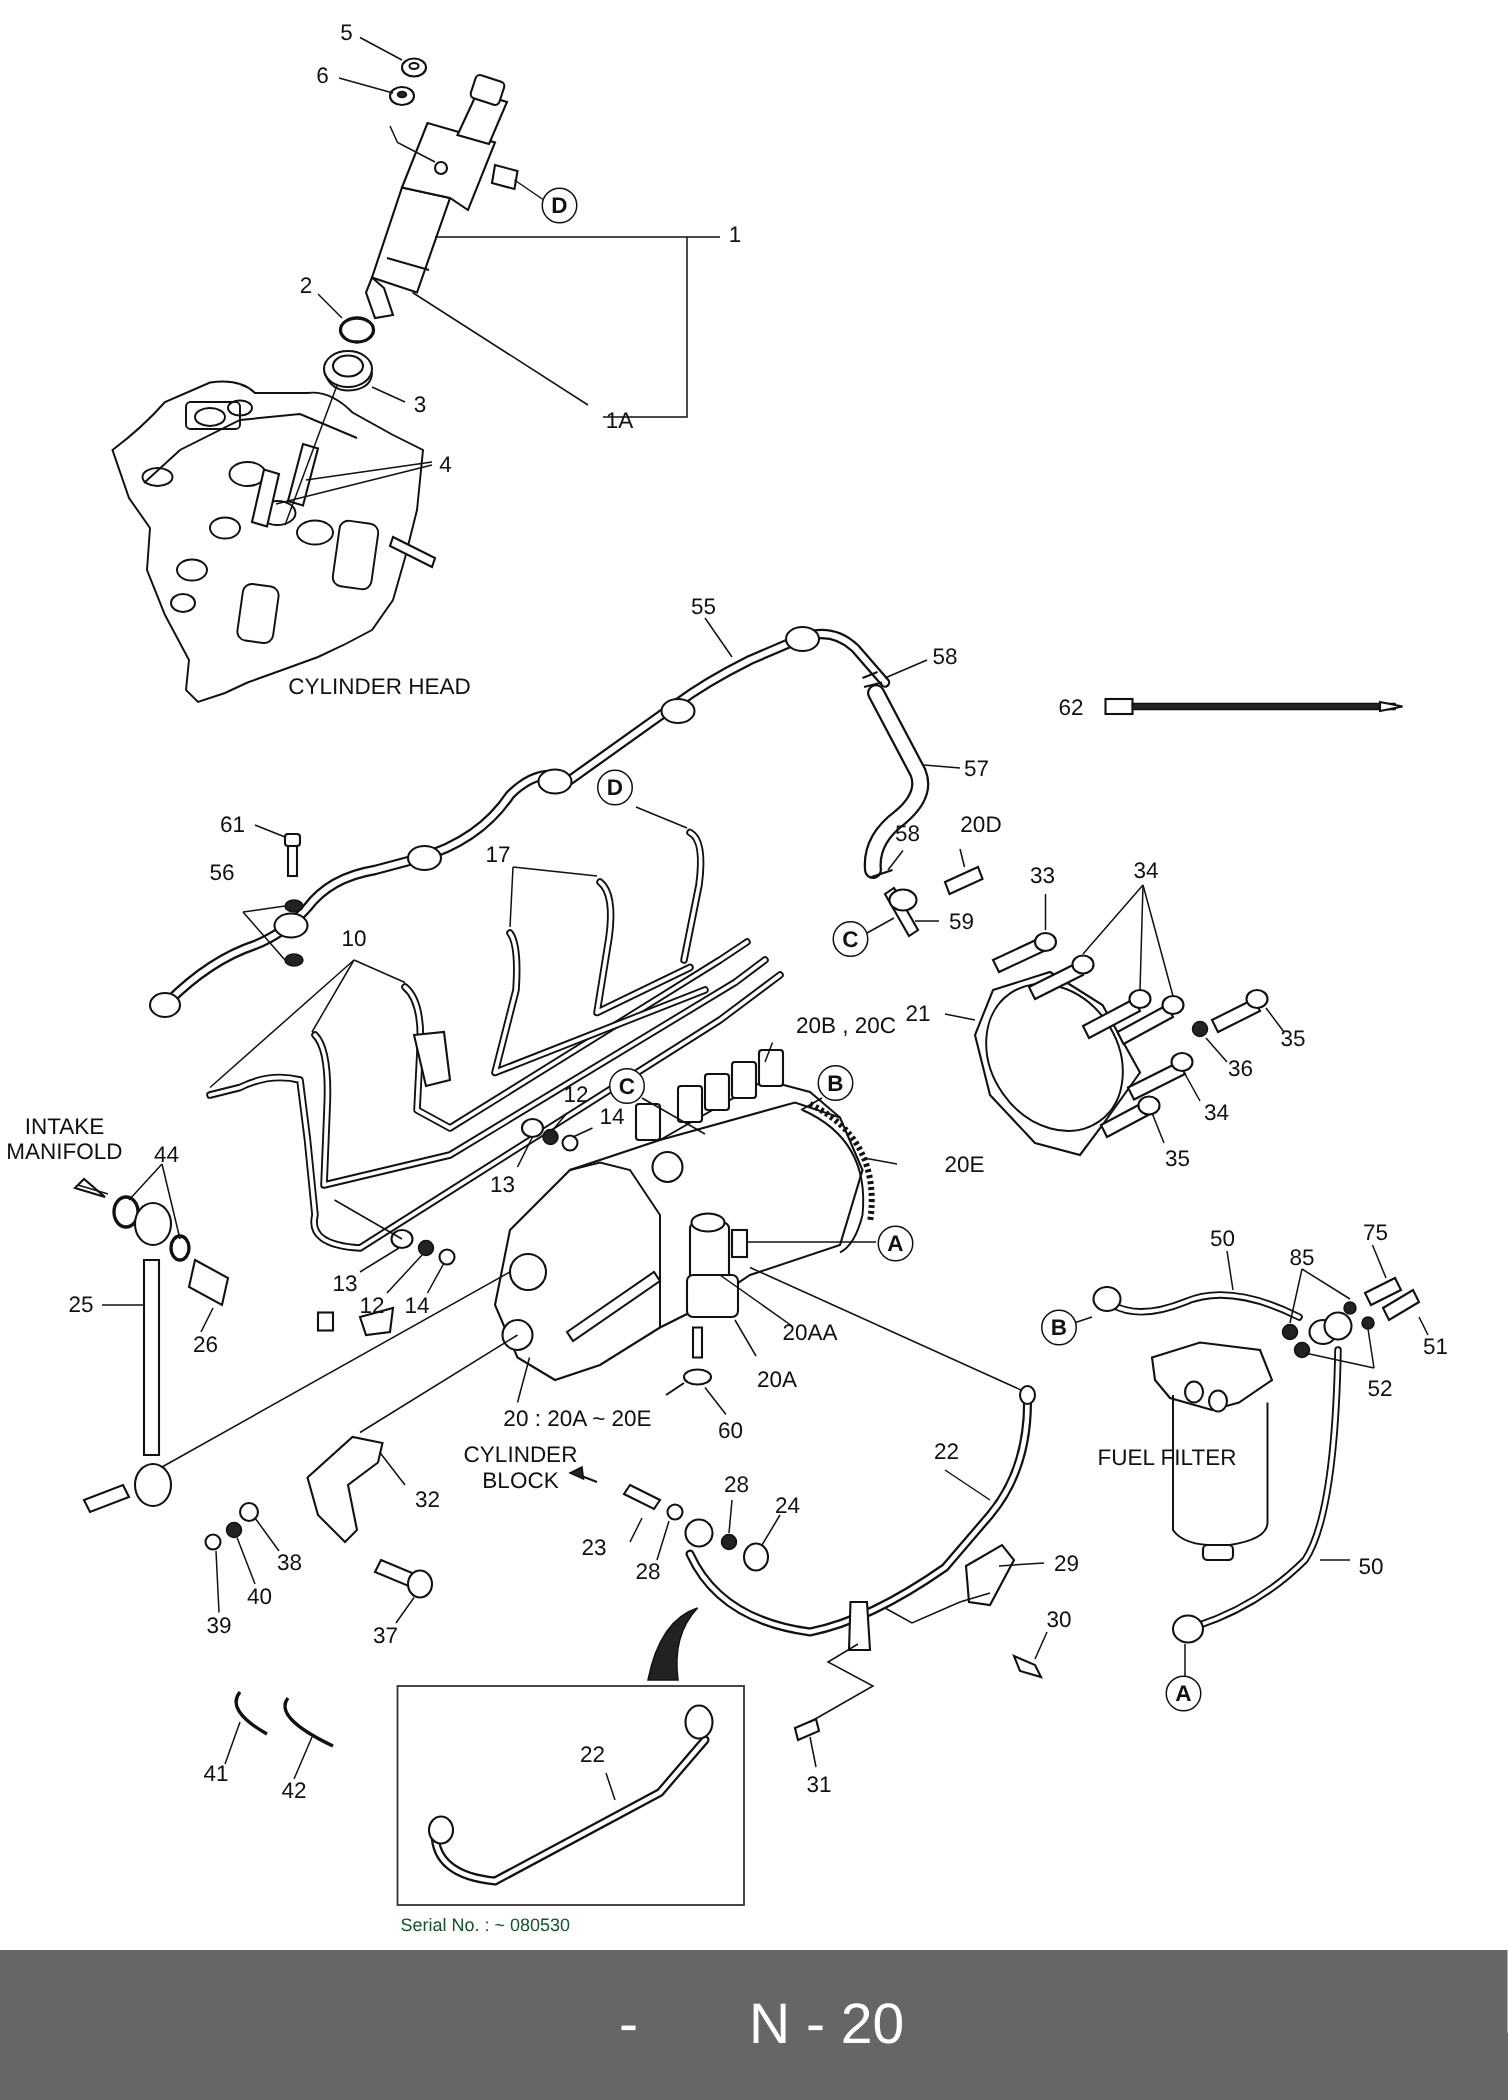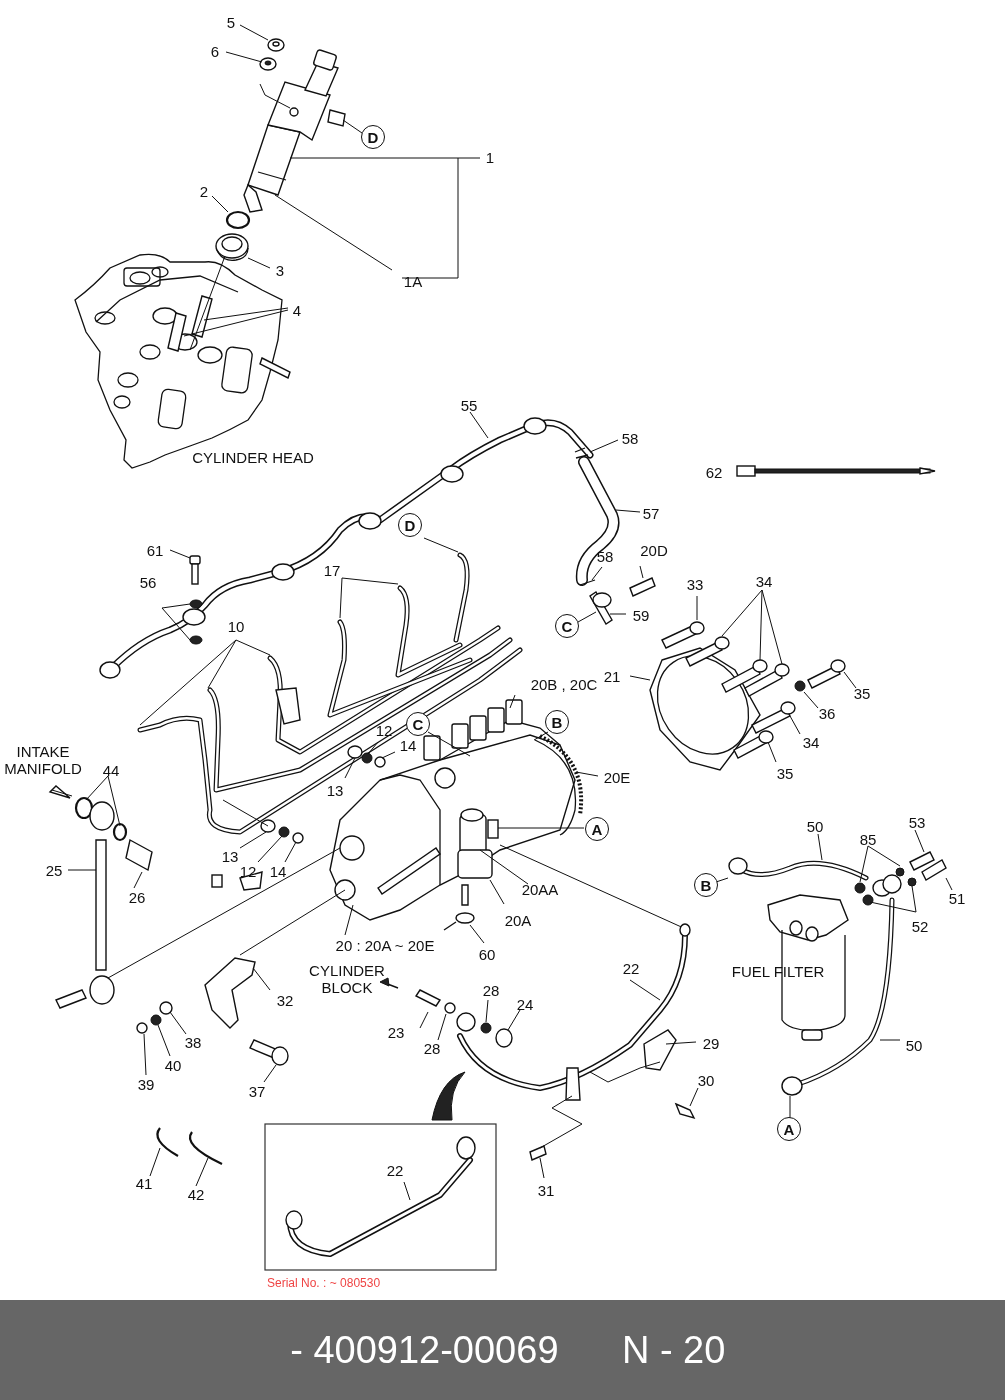--- a/index.html
+++ b/index.html
@@ -4,21 +4,21 @@
 <style>
   html, body { margin:0; padding:0; background:#ffffff; }
   body { width:1005px; height:1400px; position:relative; overflow:hidden; font-family:"Liberation Sans", sans-serif; }
   #diagram { position:absolute; left:0; top:0; width:1005px; height:1300px; }
   #diagram svg { position:absolute; left:0; top:0; }
   .lbl { position:absolute; font-family:"Liberation Sans", sans-serif; font-size:15px; color:#111; white-space:nowrap; line-height:1; transform:translate(-50%,-50%); }
   .cap { position:absolute; font-family:"Liberation Sans", sans-serif; font-size:15px; color:#111; white-space:nowrap; line-height:1.15; text-align:center; transform:translate(-50%,-50%); }
   .ref { position:absolute; width:22px; height:22px; border:1.6px solid #111; border-radius:50%; background:#fff; font-weight:bold; font-size:15px; display:flex; align-items:center; justify-content:center; transform:translate(-50%,-50%); color:#111; }
   #footer { position:absolute; left:0; top:1300px; width:1005px; height:100px; background:#666666; display:flex; align-items:center; justify-content:center; }
   #footer span { color:#ffffff; font-family:"Liberation Sans", sans-serif; font-size:38px; letter-spacing:0px; }
-  .serial { position:absolute; font-size:12px; color:#ef4444; }
+  .serial { position:absolute; font-size:12px; color:#14532d; }
   .stroke { fill:none; stroke:#111; stroke-width:1.3; }
   .thick { fill:none; stroke:#111; stroke-width:2.2; }
   .pipe { fill:none; stroke:#111; stroke-width:7; stroke-linecap:round; stroke-linejoin:round; }
   .pipein { fill:none; stroke:#fff; stroke-width:4; stroke-linecap:round; stroke-linejoin:round; }
   .leader { fill:none; stroke:#111; stroke-width:1; }
   .part { fill:#fff; stroke:#111; stroke-width:1.4; }
   .dark { fill:#222; stroke:#111; stroke-width:1; }
 </style>
 </head>
 <body>
@@ -386,24 +386,24 @@
 <div class="lbl" style="left:236px;top:626px">10</div>
 <div class="lbl" style="left:612px;top:676px">21</div>
 <div class="lbl" style="left:862px;top:693px">35</div>
 <div class="lbl" style="left:564px;top:684px">20B , 20C</div>
 <div class="lbl" style="left:827px;top:713px">36</div>
 <div class="lbl" style="left:811px;top:742px">34</div>
 <div class="lbl" style="left:384px;top:730px">12</div>
 <div class="lbl" style="left:408px;top:745px">14</div>
 <div class="lbl" style="left:335px;top:790px">13</div>
 <div class="lbl" style="left:785px;top:773px">35</div>
-<div class="lbl" style="left:617px;top:777px">20E</div>
+<div class="lbl" style="left:643px;top:777px">20E</div>
 <div class="lbl" style="left:111px;top:770px">44</div>
 <div class="lbl" style="left:815px;top:826px">50</div>
-<div class="lbl" style="left:917px;top:822px">53</div>
+<div class="lbl" style="left:917px;top:822px">75</div>
 <div class="lbl" style="left:868px;top:839px">85</div>
 <div class="lbl" style="left:230px;top:856px">13</div>
 <div class="lbl" style="left:54px;top:870px">25</div>
 <div class="lbl" style="left:248px;top:871px">12</div>
 <div class="lbl" style="left:278px;top:871px">14</div>
 <div class="lbl" style="left:540px;top:889px">20AA</div>
 <div class="lbl" style="left:137px;top:897px">26</div>
 <div class="lbl" style="left:957px;top:898px">51</div>
 <div class="lbl" style="left:518px;top:920px">20A</div>
 <div class="lbl" style="left:920px;top:926px">52</div>
@@ -422,16 +422,15 @@
 <div class="lbl" style="left:706px;top:1080px">30</div>
 <div class="lbl" style="left:257px;top:1091px">37</div>
 <div class="lbl" style="left:395px;top:1170px">22</div>
 <div class="lbl" style="left:144px;top:1183px">41</div>
 <div class="lbl" style="left:546px;top:1190px">31</div>
 <div class="lbl" style="left:196px;top:1194px">42</div>
 </div>
 
 <div id="footer">
   <span>&nbsp;-&nbsp;</span>
-  <span>400912-00069</span>
   <span>&nbsp;&nbsp;&nbsp;&nbsp;&nbsp;&nbsp;</span>
   <span>N - 20</span>
 </div>
 
 </body></html>

